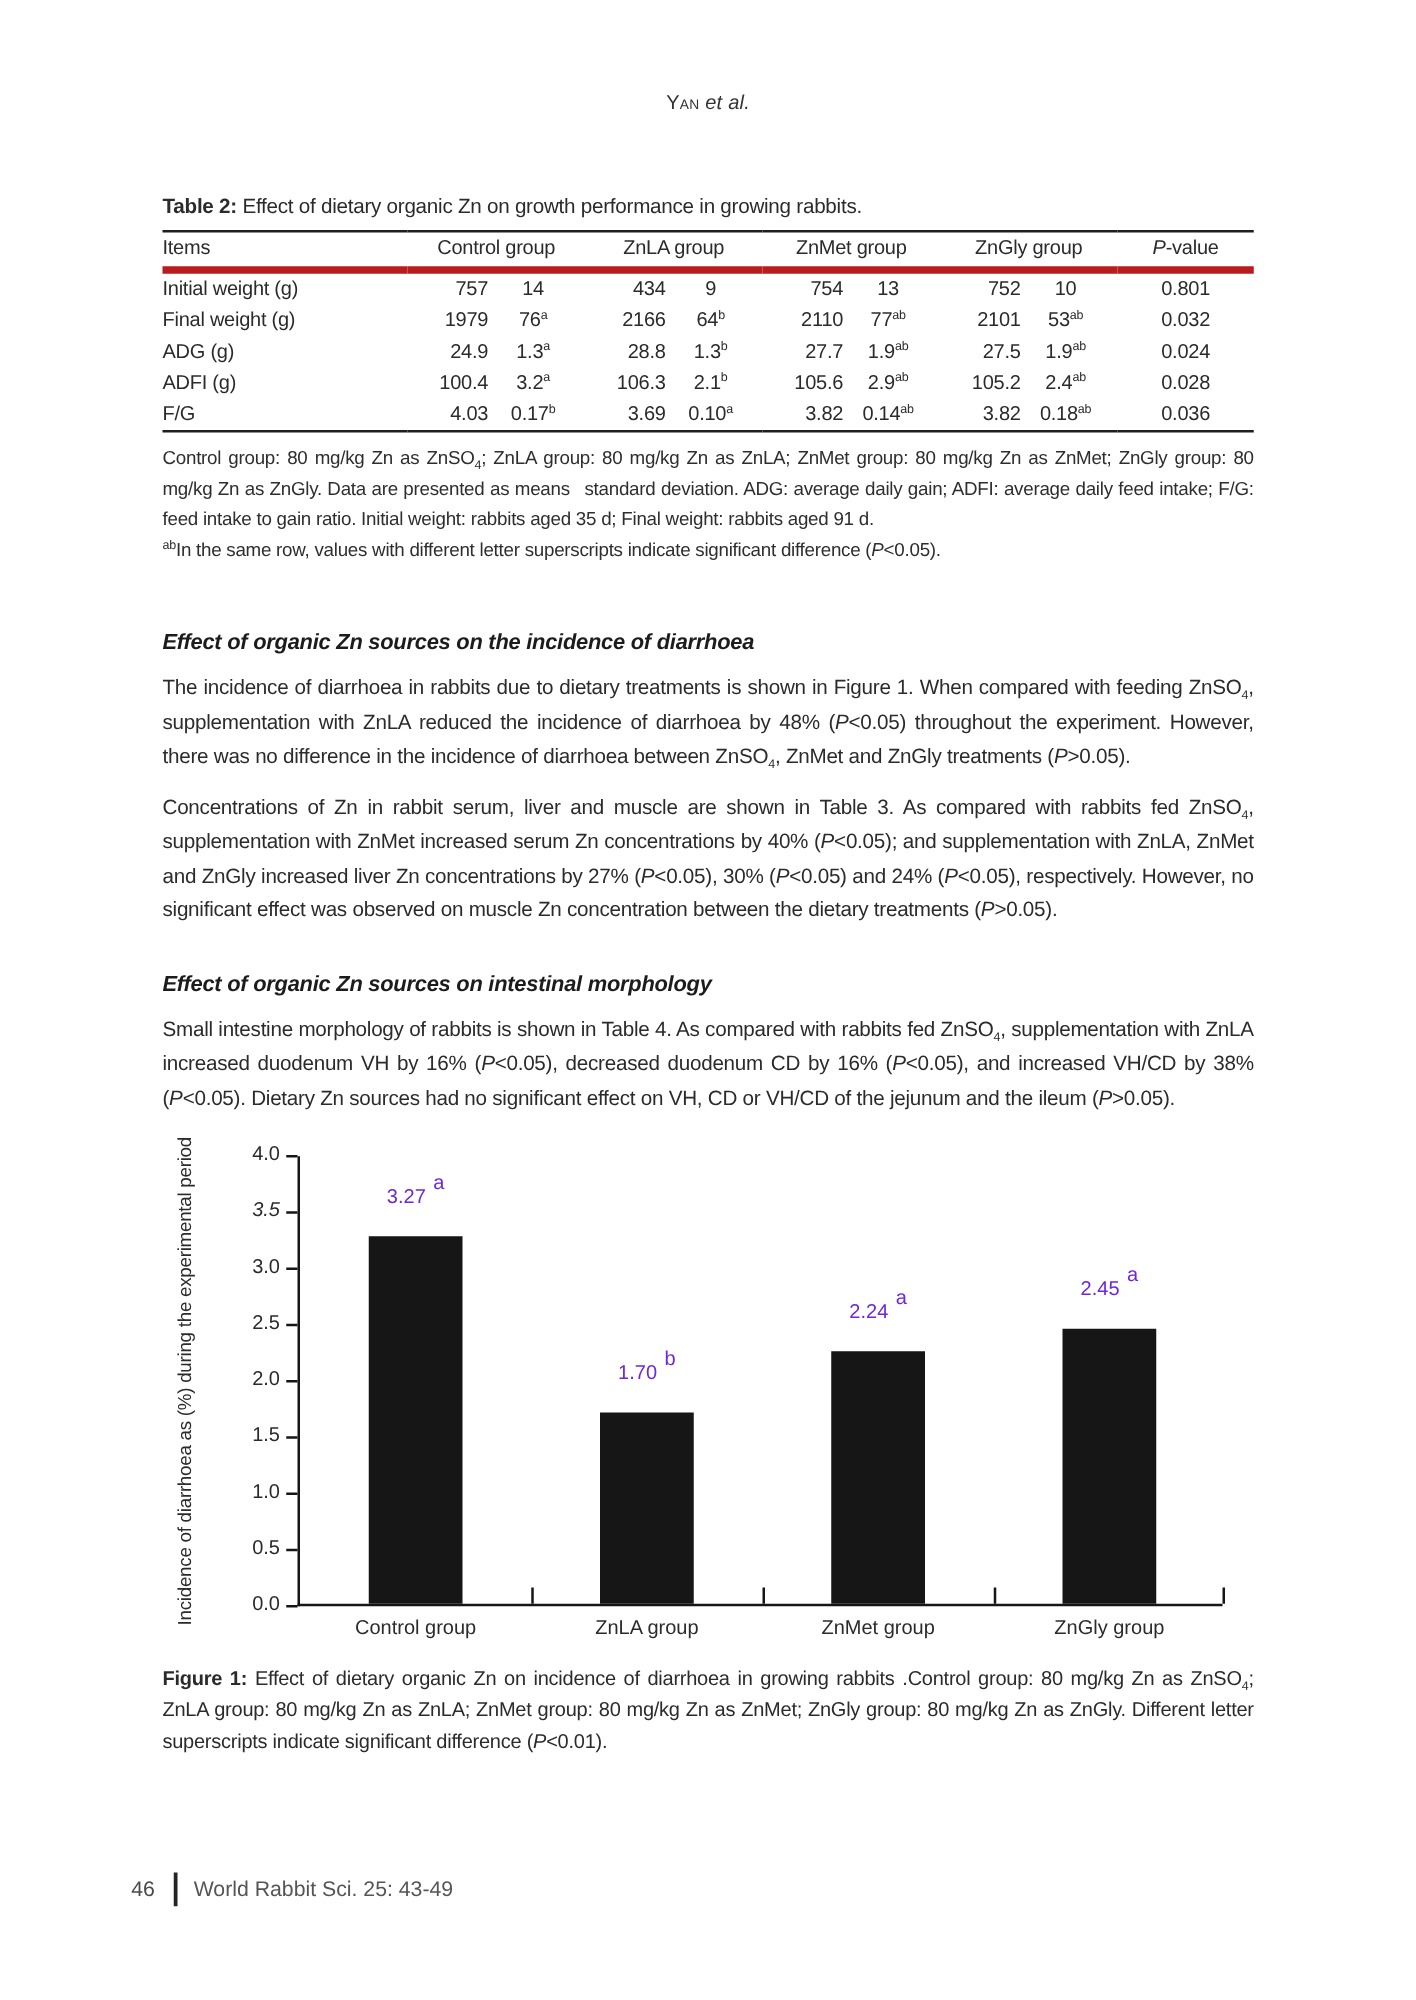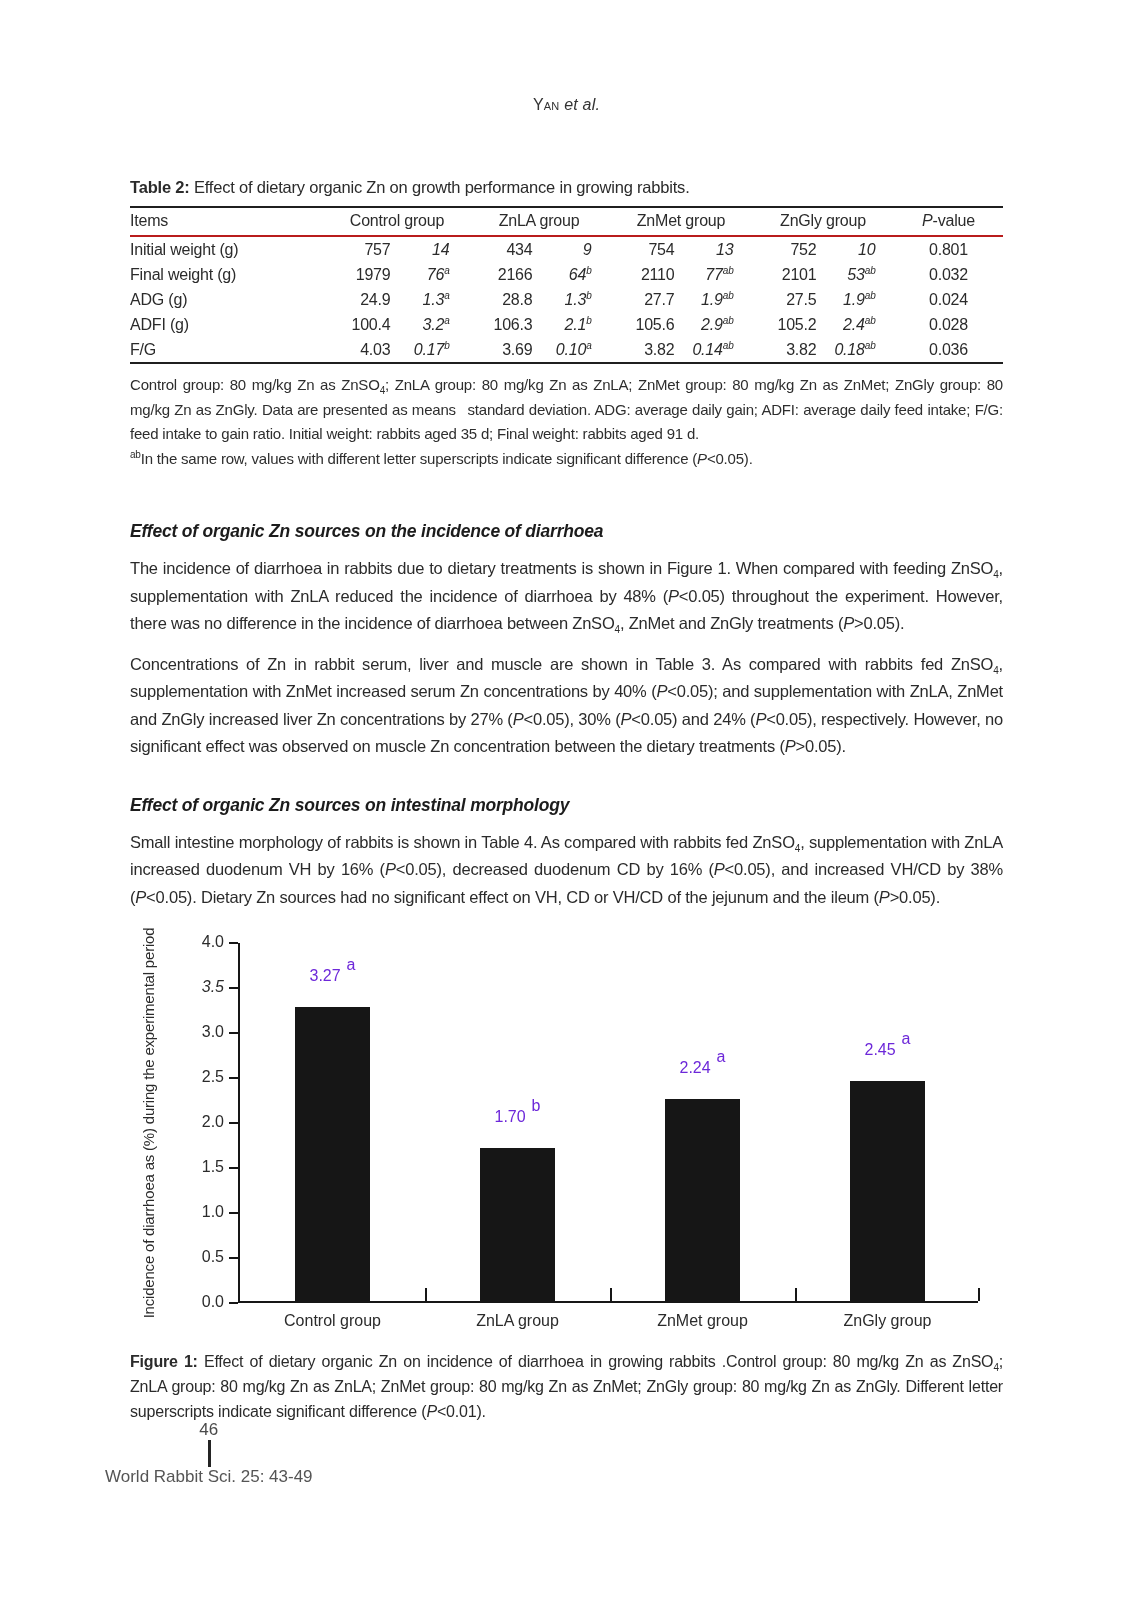--- a/index.html
+++ b/index.html
@@ -10,21 +10,21 @@
     -webkit-font-smoothing: antialiased;
   }
   .page {
     position: relative;
     width: 1133px;
     height: 1600px;
     background: #ffffff;
     overflow: hidden;
   }
   .running-head {
-    padding-top: 96px;
+    padding-top: 74px;
     text-align: center;
     font-size: 16px;
     color: #333;
     letter-spacing: 0.2px;
   }
   .sc { font-variant: small-caps; }
   i, .it { font-style: italic; }
   b, .bd { font-weight: bold; }
   sub { font-size: 10px; line-height: 0; vertical-align: -4px; }
   sup { font-size: 10px; line-height: 0; vertical-align: 6px; }
@@ -45,34 +45,34 @@
     margin-top: 9px;
     width: 873px;
     border-collapse: collapse;
     table-layout: fixed;
     font-size: 16px;
     color: #2b2b2b;
     letter-spacing: -0.2px;
   }
   table.data thead tr {
     border-top: 2.5px solid #1f1f1f;
-    border-bottom: 2px solid #b91c1c;
+    border-bottom: 6px solid #b91c1c;
   }
   table.data tbody { border-bottom: 2.5px solid #1f1f1f; }
   table.data th {
     font-weight: normal;
     text-align: center;
     padding: 4px 0 5px 0;
   }
   table.data th.items-col { text-align: left; }
   table.data td { padding: 3.5px 0; text-align: center; }
   table.data td.items-col { text-align: left; }
   .pair { display: inline-flex; align-items: baseline; }
   .pair .mean { display: inline-block; min-width: 46px; text-align: right; }
-  .pair .sd   { display: inline-block; min-width: 46px; text-align: right; margin-left: 13px; font-style: italic; }
+  .pair .sd   { display: inline-block; min-width: 46px; text-align: center; margin-left: 13px; }
 
   .footnotes {
     margin-top: 9px;
     font-size: 15px;
     line-height: 24.5px;
     color: #2e2e2e;
     text-align: justify;
     letter-spacing: -0.2px;
   }
   .footnotes p + p { margin-top: 0; }
@@ -180,25 +180,24 @@
     line-height: 25px;
     text-align: justify;
     color: #2b2b2b;
     letter-spacing: -0.2px;
   }
 
   
   .footer {
     position: absolute;
     left: 105px;
-    top: 1420px;
+    top: 1498px;
     display: flex;
     align-items: center;
     color: #4a4a4a;
-    flex-direction: column;
   }
   .footer .pagenum { font-size: 17px; }
   .footer .rule {
     display: inline-block;
     width: 3px; height: 27px;
     background: #242424;
     margin: 0 13px 0 15px;
   }
   .footer .journal { font-size: 17px; color: #555; }
 </style>

